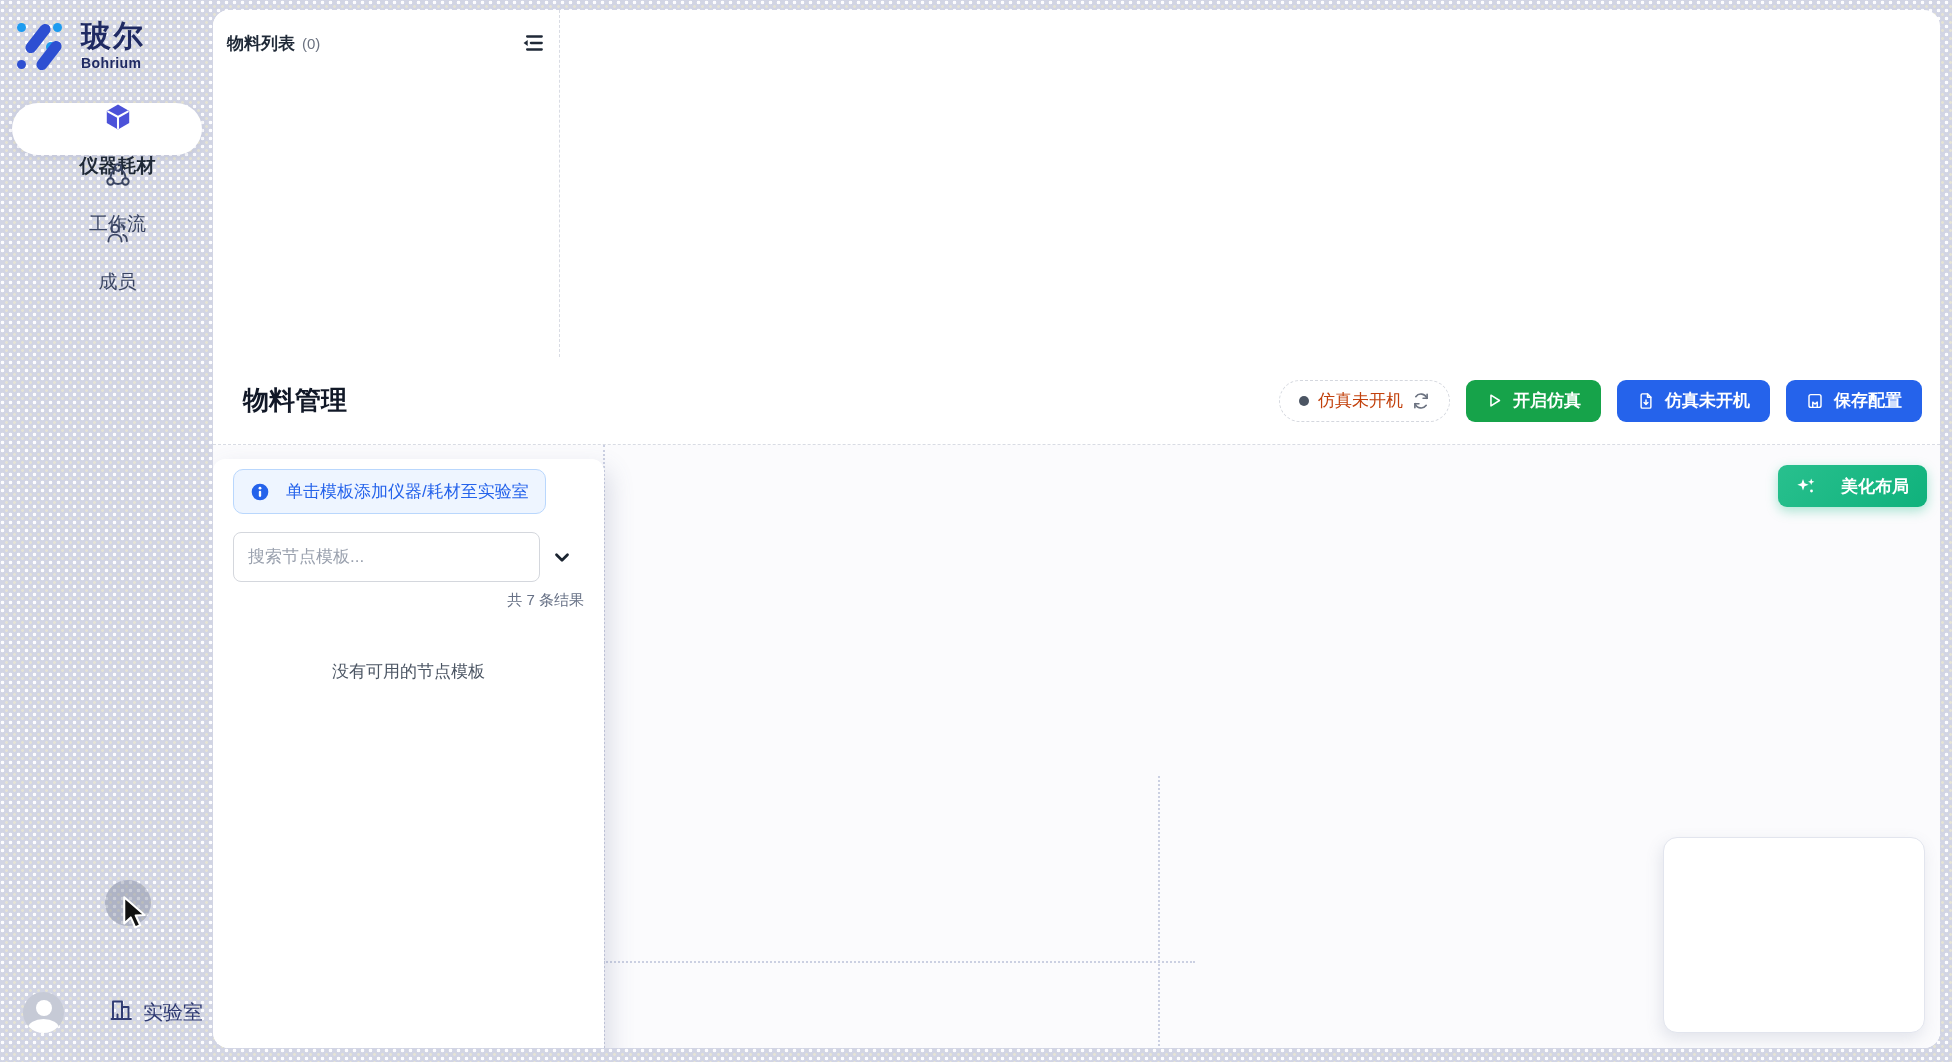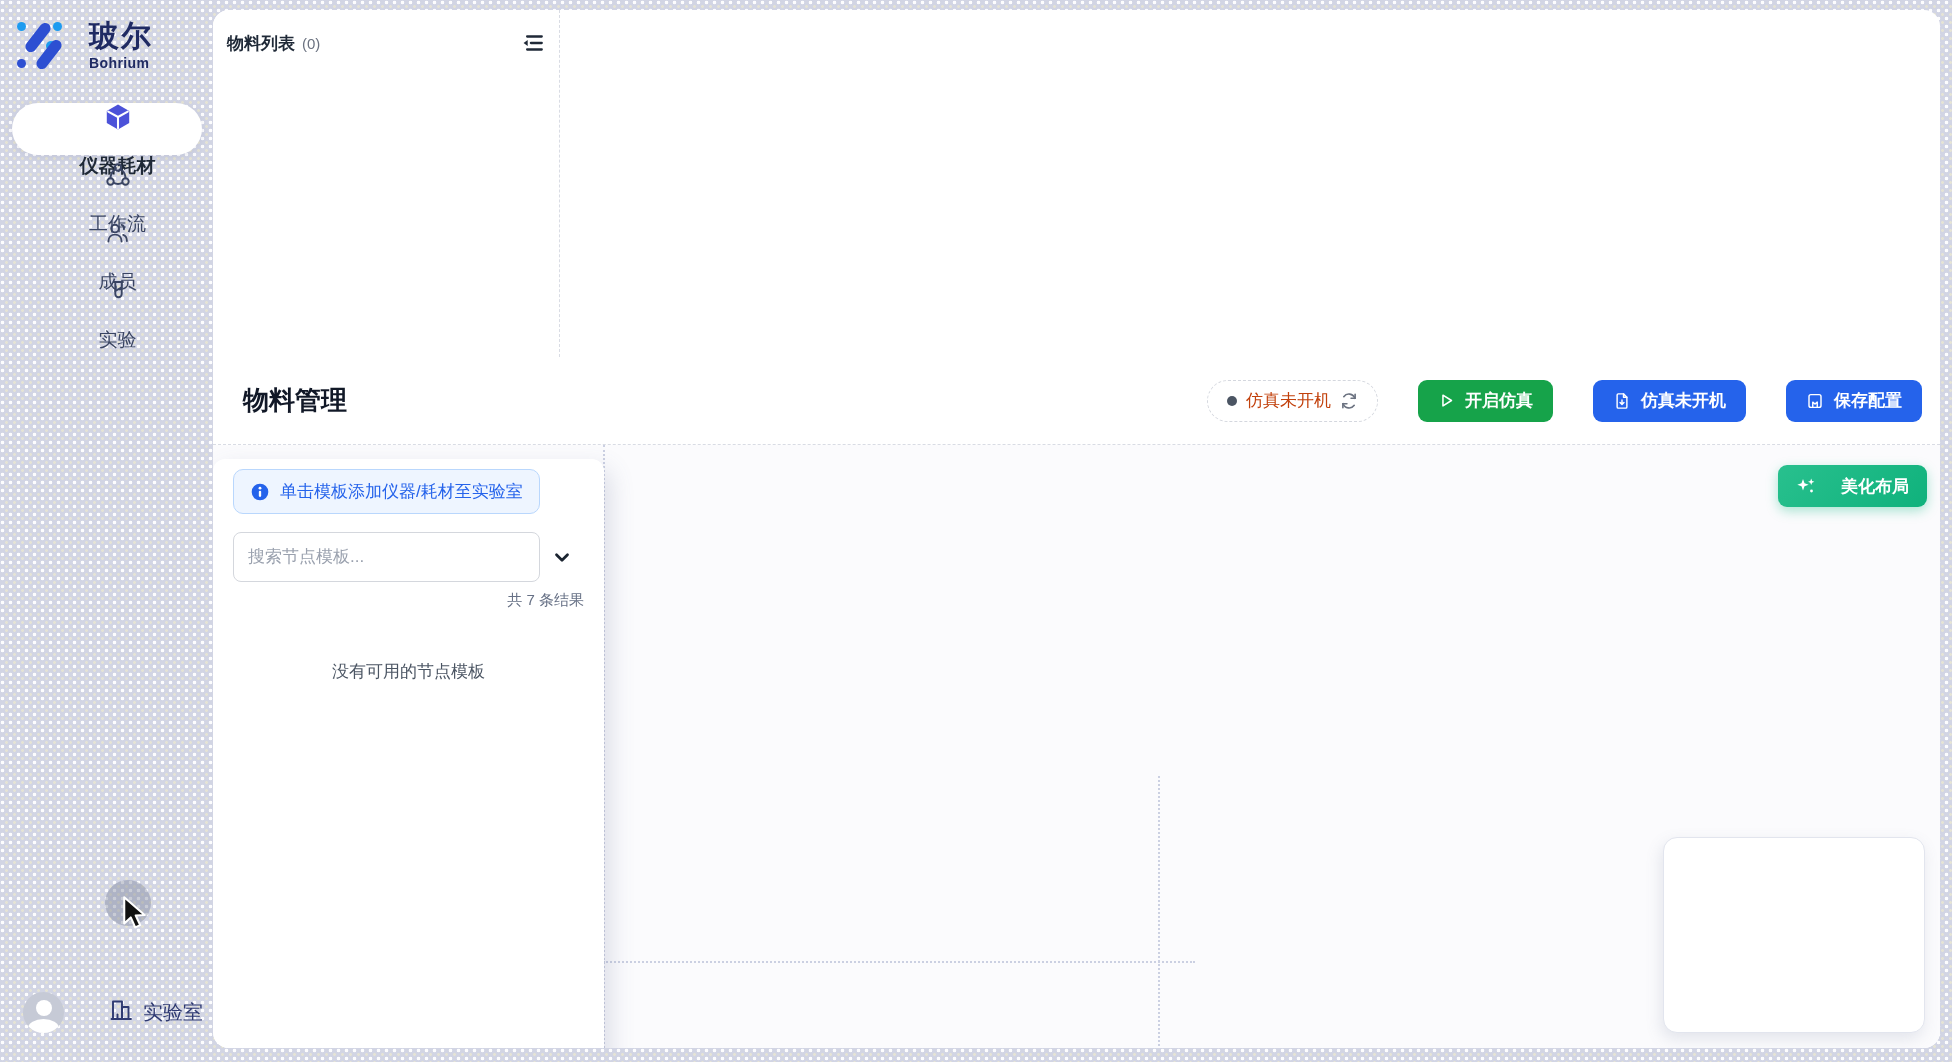--- a/index.html
+++ b/index.html
@@ -8,21 +8,21 @@
     font-family:"Liberation Sans","DejaVu Sans",sans-serif;
     background:
       radial-gradient(circle at 2.5px 2.5px, rgba(255,255,255,.95) 1.5px, transparent 2.1px) 0 0/8px 8px,
       radial-gradient(circle at 6.5px 6.5px, rgba(245,240,200,.55) 1.1px, transparent 1.7px) 0 0/8px 8px,
       #d2d5e4;
     position:relative; color:#1f2937;
   }
 
   
   .sidebar { position:absolute; left:0; top:0; width:213px; height:100%; }
-  .logo-row { position:absolute; left:15px; top:20px; display:flex; align-items:flex-start; gap:22px; }
+  .logo-row { position:absolute; left:15px; top:20px; display:flex; align-items:flex-end; gap:14px; }
   .logo-mark { width:52px; height:50px; position:relative; }
   .logo-mark .dot { position:absolute; border-radius:50%; background:#1d9bf0; }
   .logo-mark .bar { position:absolute; width:34px; height:11px; border-radius:6px; background:#2d4fd2; transform:rotate(-52deg); }
   .brand-name { font-size:30px; font-weight:bold; color:var(--navy); line-height:1.05; letter-spacing:2px; }
   .brand-sub { font-size:14px; font-weight:bold; color:var(--navy); margin-top:3px; letter-spacing:.4px; }
 
   .nav { position:absolute; left:12px; top:103px; width:190px; display:flex; flex-direction:column; gap:6px; }
   .nav-item { display:flex; align-items:center; gap:22px; height:52px; padding-left:21px; border-radius:26px;
               color:#3a4563; font-size:19px; cursor:pointer;flex-direction:column; }
   .nav-item.active { background:#fff; box-shadow:0 2px 8px rgba(90,100,140,.14); color:#1f2937; font-weight:bold; }
@@ -50,33 +50,33 @@
   .main-header { height:88px; flex:0 0 88px; display:flex; align-items:center; padding:0 18px 0 30px;
                  border-bottom:1.5px dashed #d9dce4; background:#fff;gap:36px; }
   .page-title { font-size:26px; font-weight:bold; color:#111827; }
   .header-controls { margin-left:auto; display:flex; align-items:center; gap:16px; }
 
   .status-pill { display:flex; align-items:center; gap:9px; height:42px; padding:0 19px; border-radius:21px;
                  border:1.5px dashed #d4d7de; background:#fff; cursor:pointer; }
   .status-dot { width:10px; height:10px; border-radius:50%; background:#4b5563; }
   .status-label { font-size:17px; color:#c2410c; }
   .btn { display:flex; align-items:center; gap:10px; height:42px; padding:0 20px; border-radius:9px;
-         color:#fff; font-size:17px; font-weight:600; cursor:pointer; border:none;margin-left:24px; }
+         color:#fff; font-size:17px; font-weight:600; cursor:pointer; border:none; }
   .btn-green { background:var(--green); }
   .btn-blue  { background:var(--blue); }
 
   
   .canvas { flex:1; position:relative; background:#fbfbfd; min-height:0; }
   .guide { position:absolute; pointer-events:none; }
   .guide-v { border-left:2px dotted #cbd0e2; width:0; }
   .guide-h { border-top:2px dotted #cbd0e2; height:0; }
 
   .template-panel { position:absolute; left:0; top:14px; width:391px; height:900px; background:#fff;
                     border-radius:12px; box-shadow:6px 10px 24px rgba(90,100,140,.20); padding:10px 20px; }
-  .banner { display:inline-flex; align-items:center; gap:10px; height:45px; padding:0 16px; background:#eef5ff;
+  .banner { display:inline-flex; align-items:center; gap:16px; height:45px; padding:0 16px; background:#eef5ff;
             border:1px solid #b9d7fd; border-radius:10px; color:var(--accent); font-size:17px; }
   .search-row { display:flex; align-items:center; margin-top:18px; }
   .search-input { width:307px; height:50px; border:1px solid #d4d7dd; border-radius:8px; padding:0 14px;
                   font-size:17px; color:#0f766e; outline:none; font-family:inherit; background:#fff; }
   .search-input::placeholder { color:#9aa1ae; }
   .chev-btn { width:44px; height:50px; display:flex; align-items:center; justify-content:center; cursor:pointer; }
   .result-count { margin-top:9px; text-align:right; font-size:15px; color:#667085; }
   .empty-text { margin-top:50px; text-align:center; font-size:17px; color:#4b5563; }
 
   .beautify-btn { position:absolute; right:13px; top:20px; height:42px; display:flex; align-items:center; gap:25px;
@@ -135,30 +135,20 @@
     <div class="nav-item">
       <span class="nicon">
         <svg width="26" height="26" viewBox="0 0 26 26" fill="none" stroke-width="1.9" stroke-linecap="round">
           <circle cx="10" cy="8.6" r="3.8"></circle>
           <path d="M3.4,21.5 c0,-4.4 3,-6.9 6.6,-6.9 s6.6,2.5 6.6,6.9"></path>
           <path d="M16.6,4.9 c1.9,0.6 2.8,2.2 2.3,4.3"></path>
           <path d="M18.2,14.9 c2.4,0.7 3.7,2.7 3.7,6.1"></path>
         </svg>
       </span>
       <span>成员</span>
-    </div>
-    <div class="nav-item">
-      <span class="nicon">
-        <svg width="26" height="26" viewBox="0 0 26 26" fill="none" stroke-width="1.9" stroke-linecap="round">
-          <path d="M8.5,4 h9.5"></path>
-          <path d="M10.3,4 V16 a3.2,3.2 0 0 0 6.4,0 V4"></path>
-          <path d="M10.3,13 l6.4,-3.6"></path>
-        </svg>
-      </span>
-      <span>实验</span>
     </div>
   </div>
 
   <div class="sidebar-footer">
     <div class="avatar">
       <span class="head"></span>
         <span class="body"></span>
     </div>
     <div class="lab-chip">
       <span>

